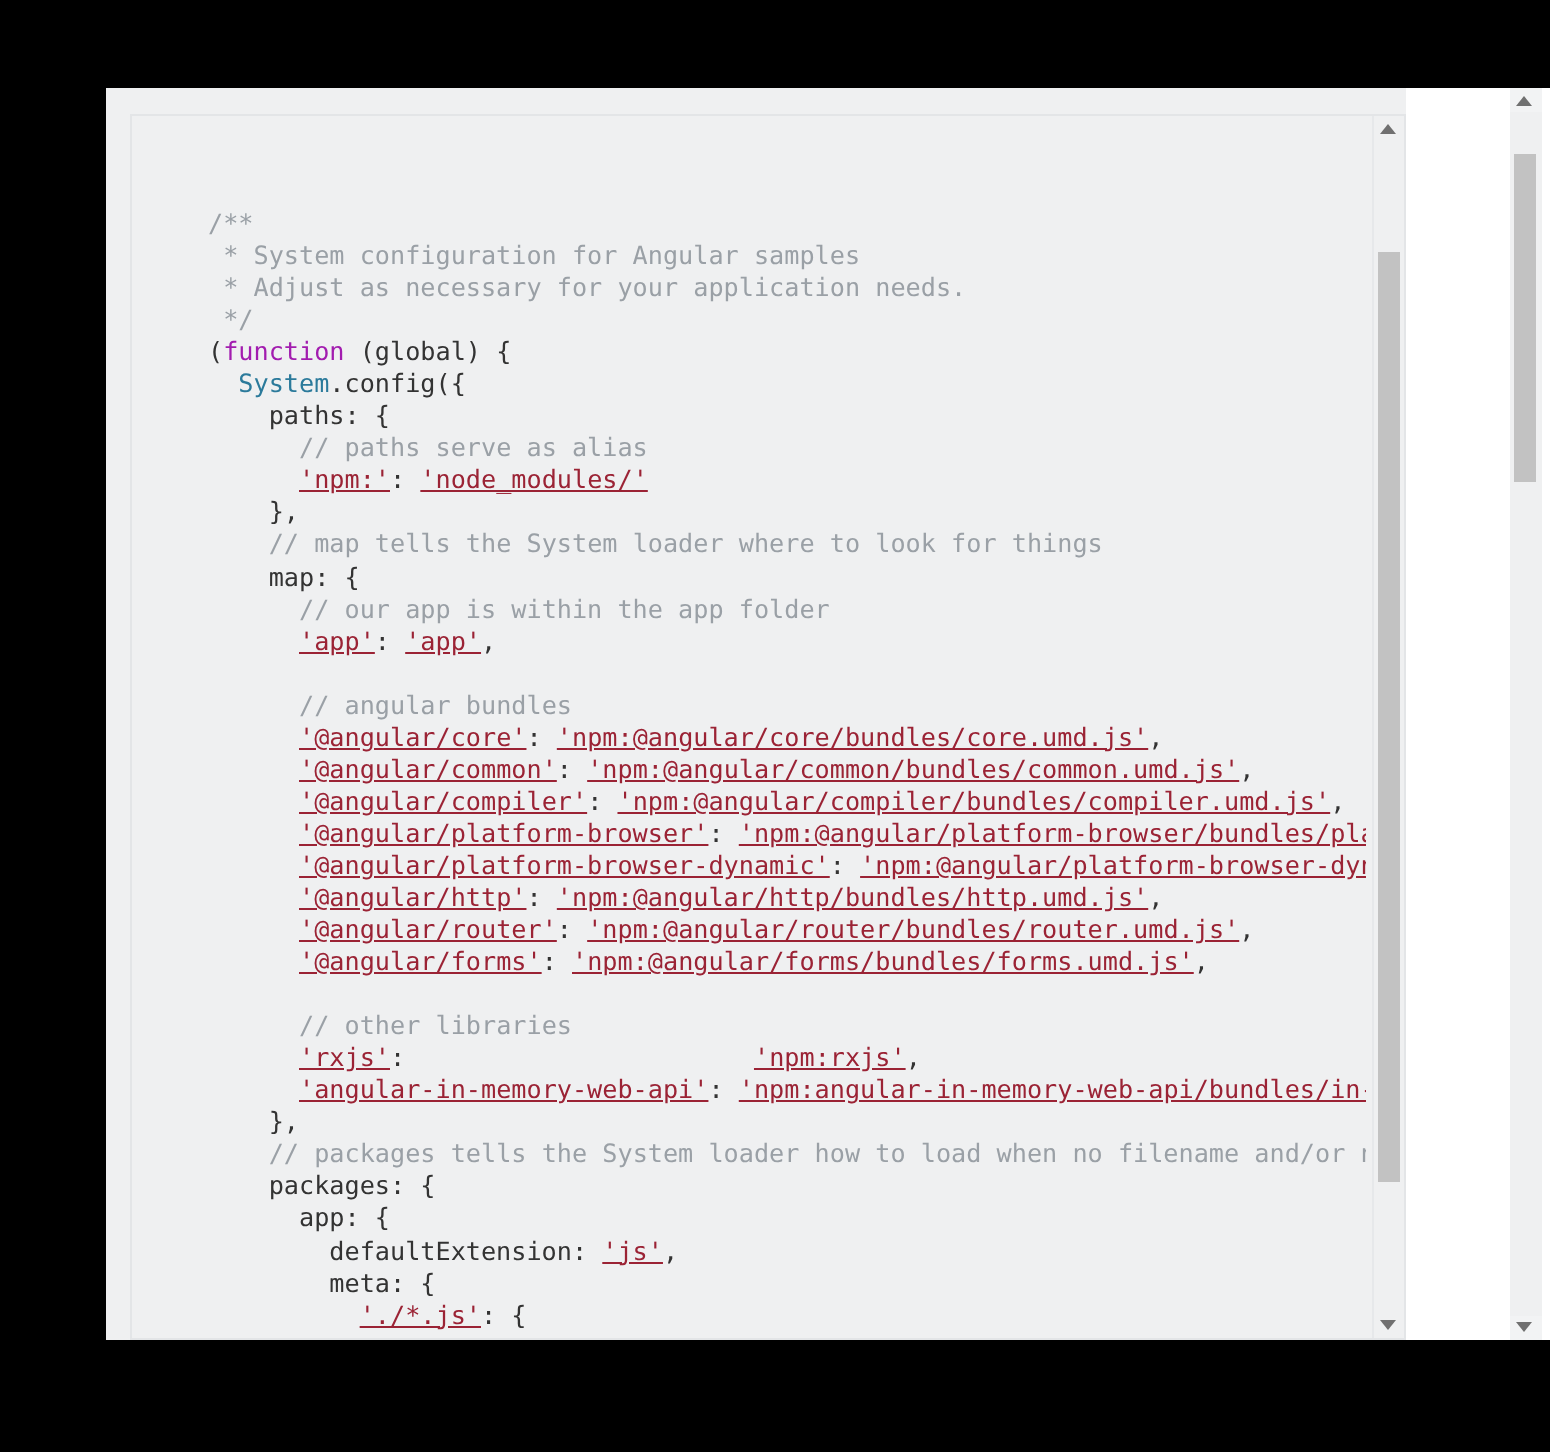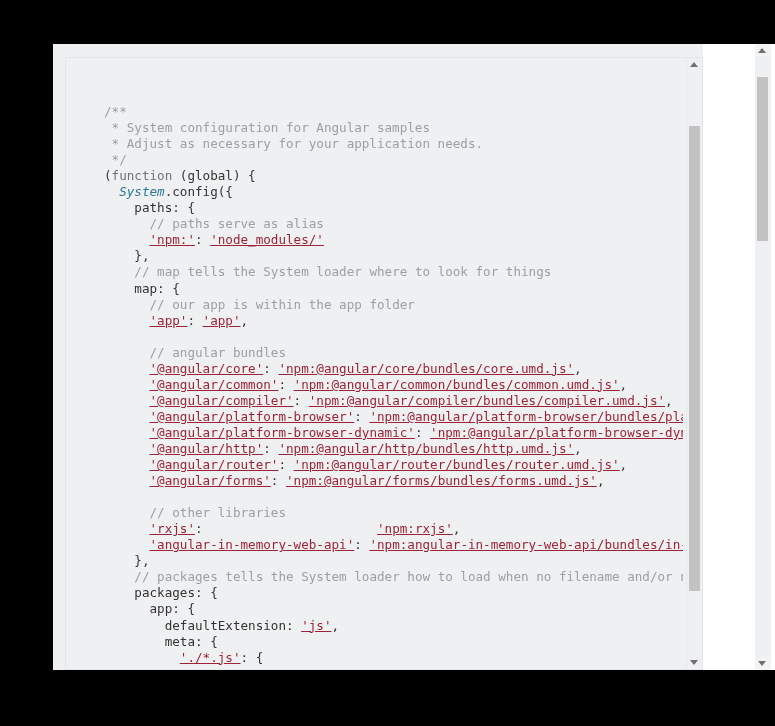--- a/index.html
+++ b/index.html
@@ -54,22 +54,22 @@
     font-size: 12.6px;
     line-height: 16.05px;
     white-space: pre;
     color: #333333;
     letter-spacing: 0px;
   }
   #code-text .ln { display: block; height: 16.05px; }
 
   
   .cmt  { color: #9aa0a6; }
-  .kw   { color: #737373; }
-  .cls  { color: #2b7a9b; font-style: italic; }
+  .kw   { color: #a21caf; }
+  .cls  { color: #2b7a9b; }
   .str  { color: #9b2335; text-decoration: underline; }
   .pun  { color: #333333; }
   .sb-track {
     position: absolute;
     left: 0; right: 0;
     background: #eff0f1;
   }
   .sb-thumb {
     position: absolute;
     left: 2px;

